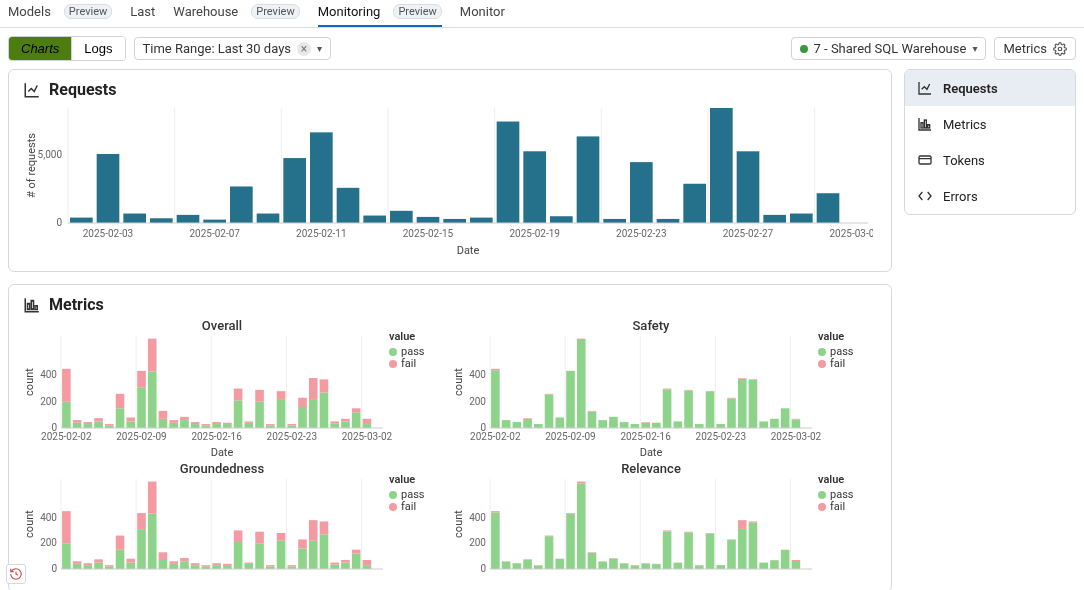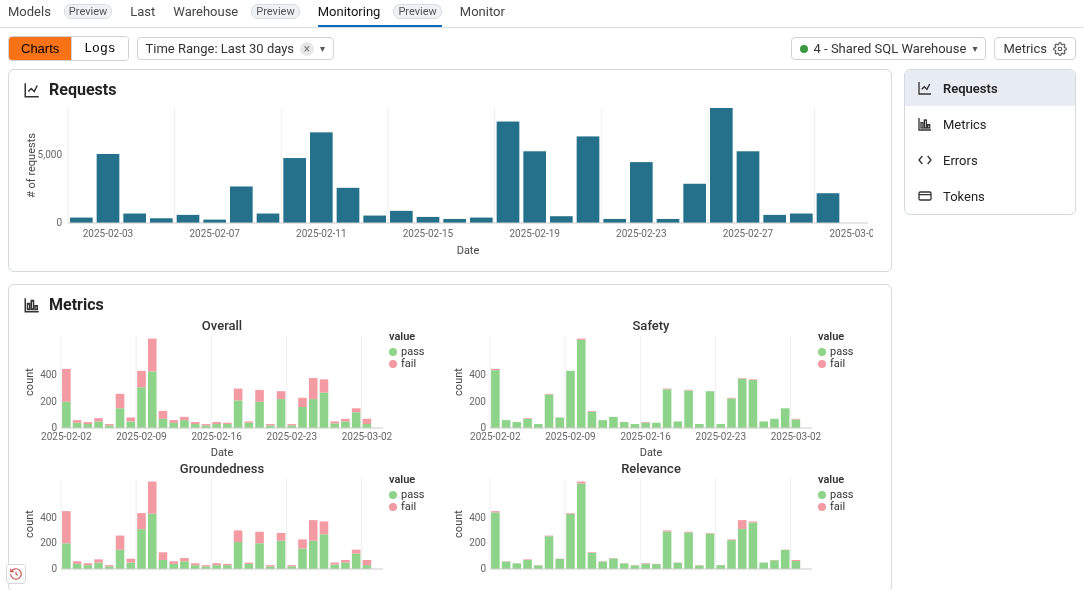--- a/index.html
+++ b/index.html
@@ -4,22 +4,22 @@
 <style>
 * { box-sizing: border-box; margin: 0; padding: 0; }
 body { font-family: -apple-system, BlinkMacSystemFont, "Segoe UI", Roboto, sans-serif; font-size: 13px; color: #333; background: #fff; width: 1084px; }
 .topnav { display: flex; border-bottom: 1px solid #ddd; padding: 0 8px; gap: 18px; align-items: center; }
 .topnav .tab { display: flex; align-items: center; gap: 13px; padding: 4px 0 6px 0; cursor: pointer; color: #444; border-bottom: 2px solid transparent; }
 .topnav .tab.active { border-bottom: 2px solid #0b6cbd; color: #111; }
 .preview-badge { font-size: 11px; background: #eef2f5; border: 1px solid #d8dde2; border-radius: 7px; padding: 0 4px; color: #555; }
 .toolbar { display: flex; align-items: center; gap: 8px; padding: 8px; }
 .seg { display: flex; border: 1px solid #cfd3d8; border-radius: 4px; overflow: hidden; }
 .seg button { border: none; background: #fff; padding: 4px 12px; font-size: 13px; cursor: pointer; }
-.seg button.active { background: #f97316; }
-.seg button + button { border-left: 1px solid #cfd3d8; font-family: Liberation Mono, monospace; }
+.seg button.active { background: #4d7c0f; font-style: italic; }
+.seg button + button { border-left: 1px solid #cfd3d8; }
 .pill { border: 1px solid #cfd3d8; border-radius: 4px; background: #fff; padding: 3px 8px; display: flex; align-items: center; gap: 6px; cursor: pointer; font-size: 13px; }
 .spacer { flex: 1; }
 .dot { width: 8px; height: 8px; border-radius: 50%; background: #3a9740; display: inline-block; }
 .chev { font-size: 10px; color: #555; }
 .close-x { font-size: 12px; color: #777; background:#e8e8e8; border-radius:50%; width:14px; height:14px; display:inline-flex; align-items:center; justify-content:center; }
 .content { display: flex; gap: 12px; padding: 0 8px 8px 8px; }
 .main-col { flex: 1; display: flex; flex-direction: column; gap: 12px; }
 .panel { border: 1px solid #d5d9de; border-radius: 6px; padding: 10px 14px; }
 .panel-title { display: flex; align-items: center; gap: 8px; font-size: 16px; font-weight: 700; color: #222; margin-bottom: 4px; }
 .panel-title svg { width: 18px; height: 18px; }
@@ -65,21 +65,21 @@
     <button>Logs</button>
   </div>
   <div class="pill">
     <span>Time Range: Last 30 days</span>
     <span class="close-x">×</span>
     <span class="chev">▾</span>
   </div>
   <div class="spacer"></div>
   <div class="pill">
     <span class="dot"></span>
-    <span>4 - Shared SQL Warehouse</span>
+    <span>7 - Shared SQL Warehouse</span>
     <span class="chev">▾</span>
   </div>
   <div class="pill">
     <span>Metrics</span>
     <svg width="14" height="14" viewBox="0 0 24 24" fill="none" stroke="#555" stroke-width="2">
         <circle cx="12" cy="12" r="3"></circle>
         <path d="M19.4 15a1.65 1.65 0 00.33 1.82l.06.06a2 2 0 11-2.83 2.83l-.06-.06a1.65 1.65 0 00-1.82-.33 1.65 1.65 0 00-1 1.51V21a2 2 0 11-4 0v-.09a1.65 1.65 0 00-1-1.51 1.65 1.65 0 00-1.82.33l-.06.06a2 2 0 11-2.83-2.83l.06-.06a1.65 1.65 0 00.33-1.82 1.65 1.65 0 00-1.51-1H3a2 2 0 110-4h.09a1.65 1.65 0 001.51-1 1.65 1.65 0 00-.33-1.82l-.06-.06a2 2 0 112.83-2.83l.06.06a1.65 1.65 0 001.82.33h0a1.65 1.65 0 001-1.51V3a2 2 0 114 0v.09a1.65 1.65 0 001 1.51 1.65 1.65 0 001.82-.33l.06-.06a2 2 0 112.83 2.83l-.06.06a1.65 1.65 0 00-.33 1.82v0a1.65 1.65 0 001.51 1H21a2 2 0 110 4h-.09a1.65 1.65 0 00-1.51 1z"></path>
       </svg>
   </div>
 </div>
@@ -473,30 +473,30 @@
       <svg viewBox="0 0 24 24" fill="none" stroke="#333" stroke-width="2">
           <path d="M3 3v18h18"></path>
           <rect x="6" y="10" width="3" height="8"></rect>
           <rect x="11" y="6" width="3" height="12"></rect>
           <rect x="16" y="13" width="3" height="5"></rect>
         </svg>
       <span>Metrics</span>
     </div>
     <div class="side-item">
       <svg viewBox="0 0 24 24" fill="none" stroke="#333" stroke-width="2">
-          <path d="M8 6l-5 6 5 6M16 6l5 6-5 6"></path>
-        </svg>
-      <span>Errors</span>
-    </div>
-    <div class="side-item">
-      <svg viewBox="0 0 24 24" fill="none" stroke="#333" stroke-width="2">
           <rect x="3" y="6" width="18" height="12" rx="2"></rect>
           <path d="M3 10h18"></path>
         </svg>
       <span>Tokens</span>
+    </div>
+    <div class="side-item">
+      <svg viewBox="0 0 24 24" fill="none" stroke="#333" stroke-width="2">
+          <path d="M8 6l-5 6 5 6M16 6l5 6-5 6"></path>
+        </svg>
+      <span>Errors</span>
     </div>
   </div>
 </div>
 
 <div class="history-btn">
   <svg width="14" height="14" viewBox="0 0 24 24" fill="none" stroke="#c94f4f" stroke-width="2">
       <path d="M3 12a9 9 0 109-9 9 9 0 00-8 5"></path>
       <path d="M3 3v5h5"></path>
       <path d="M12 8v4l3 2"></path>
     </svg>

